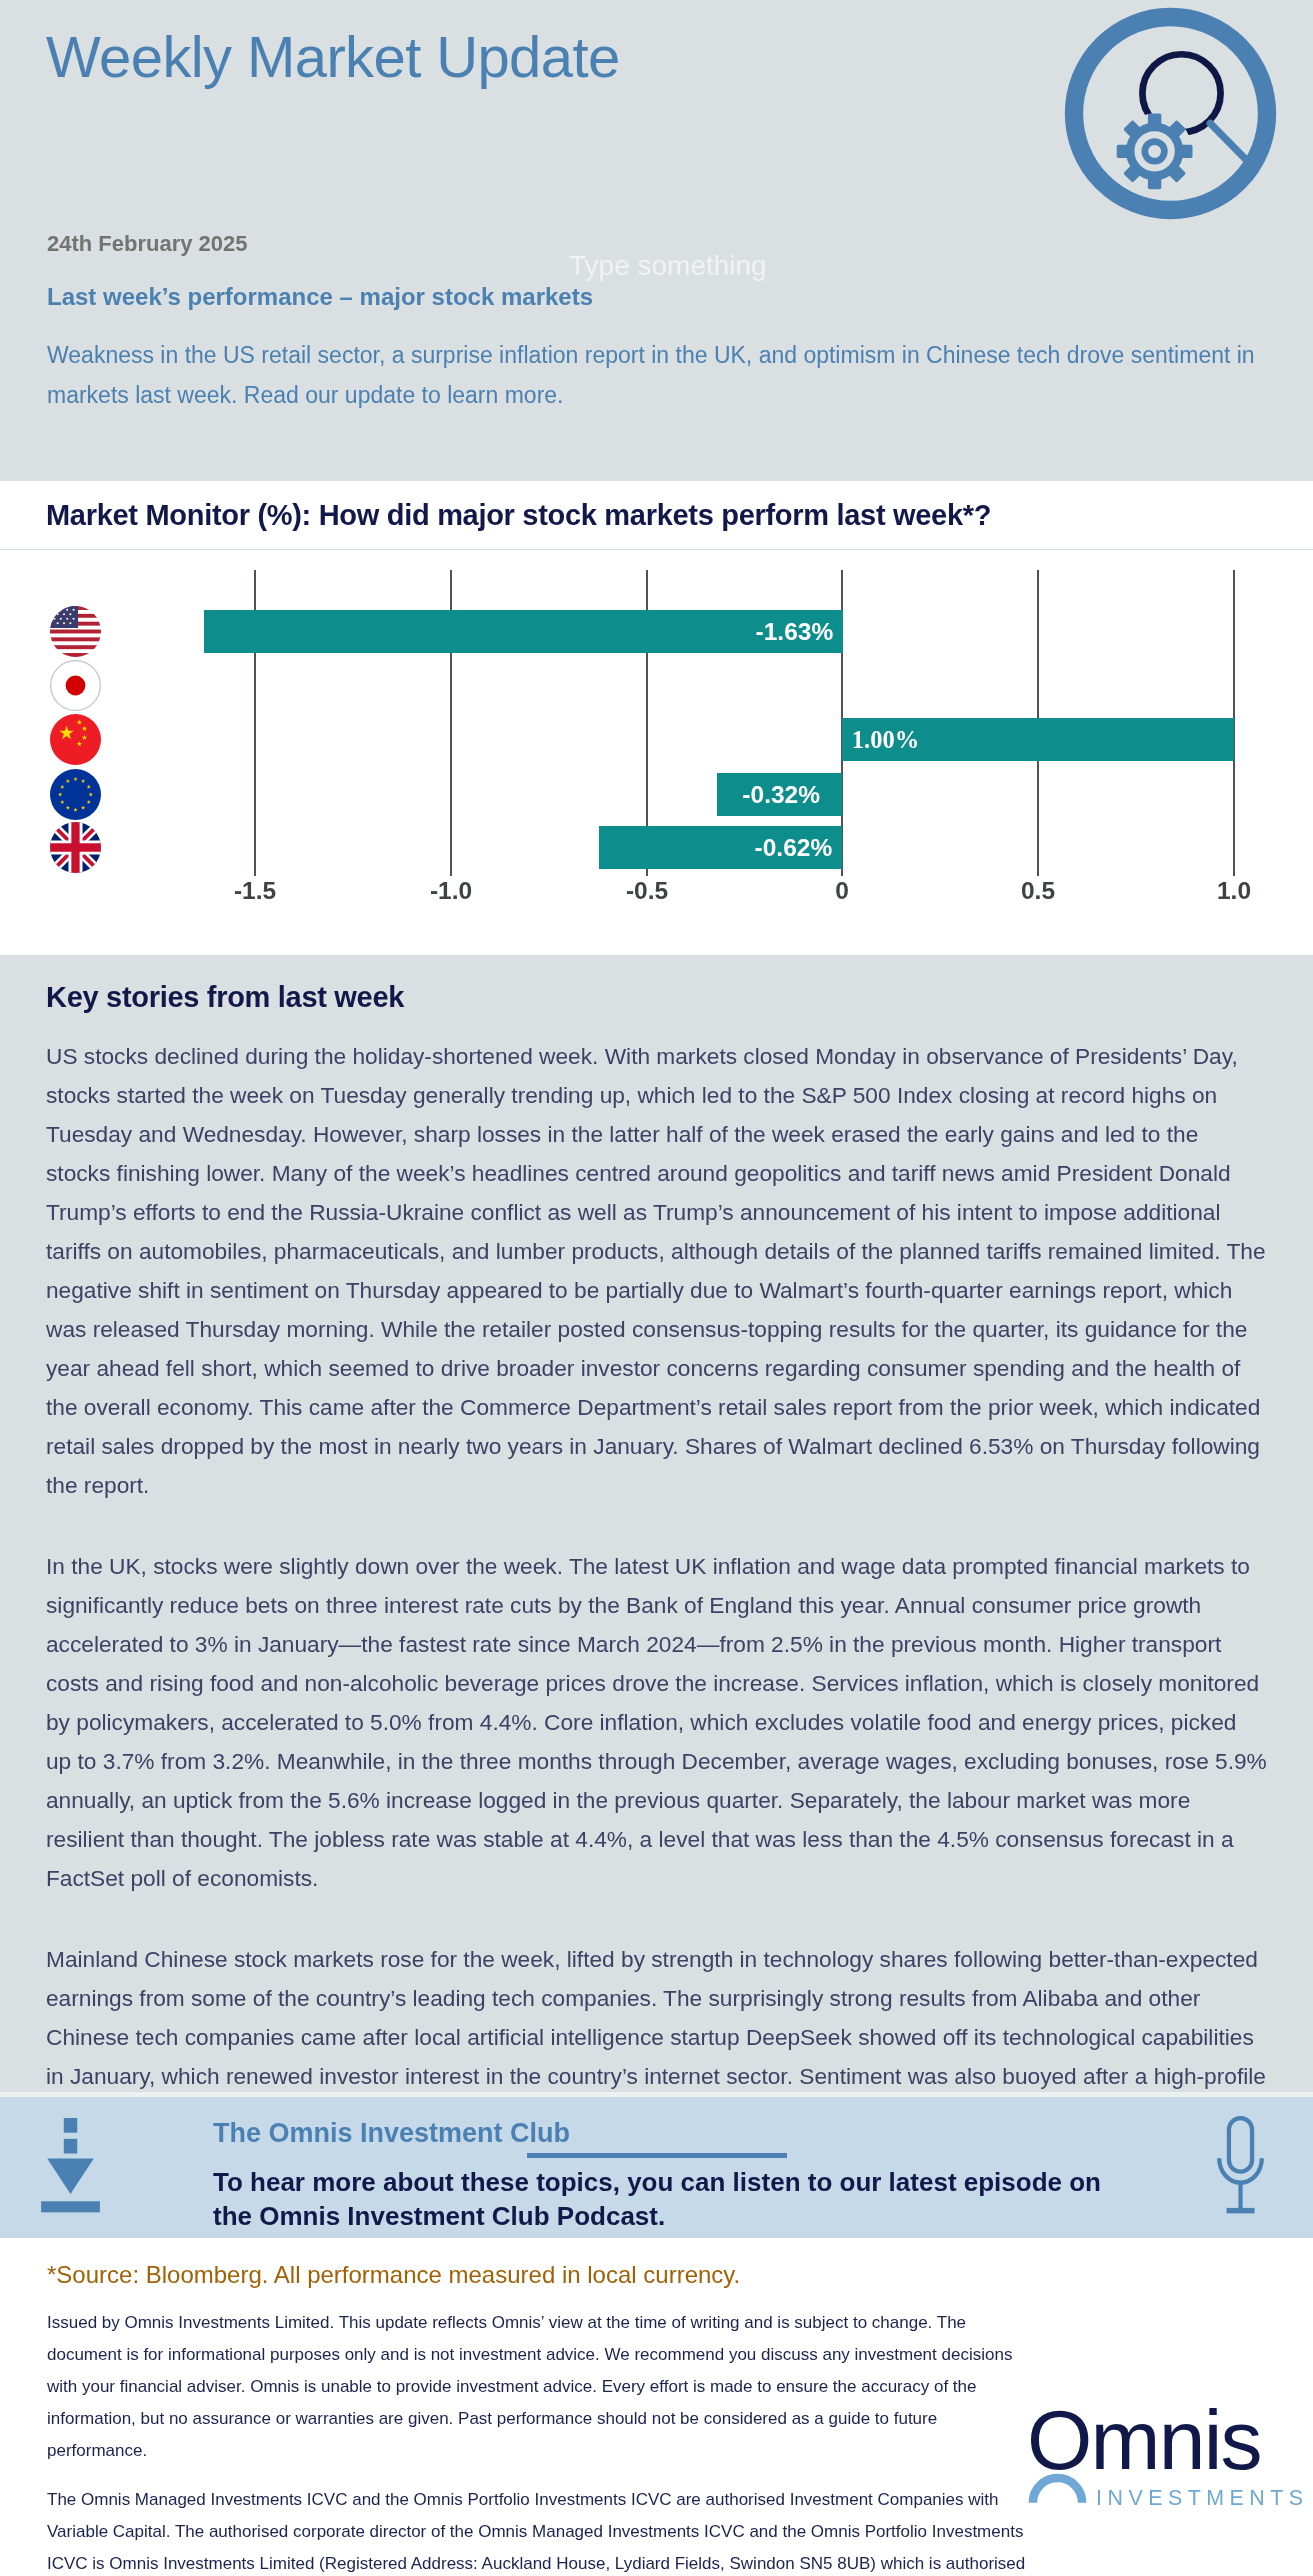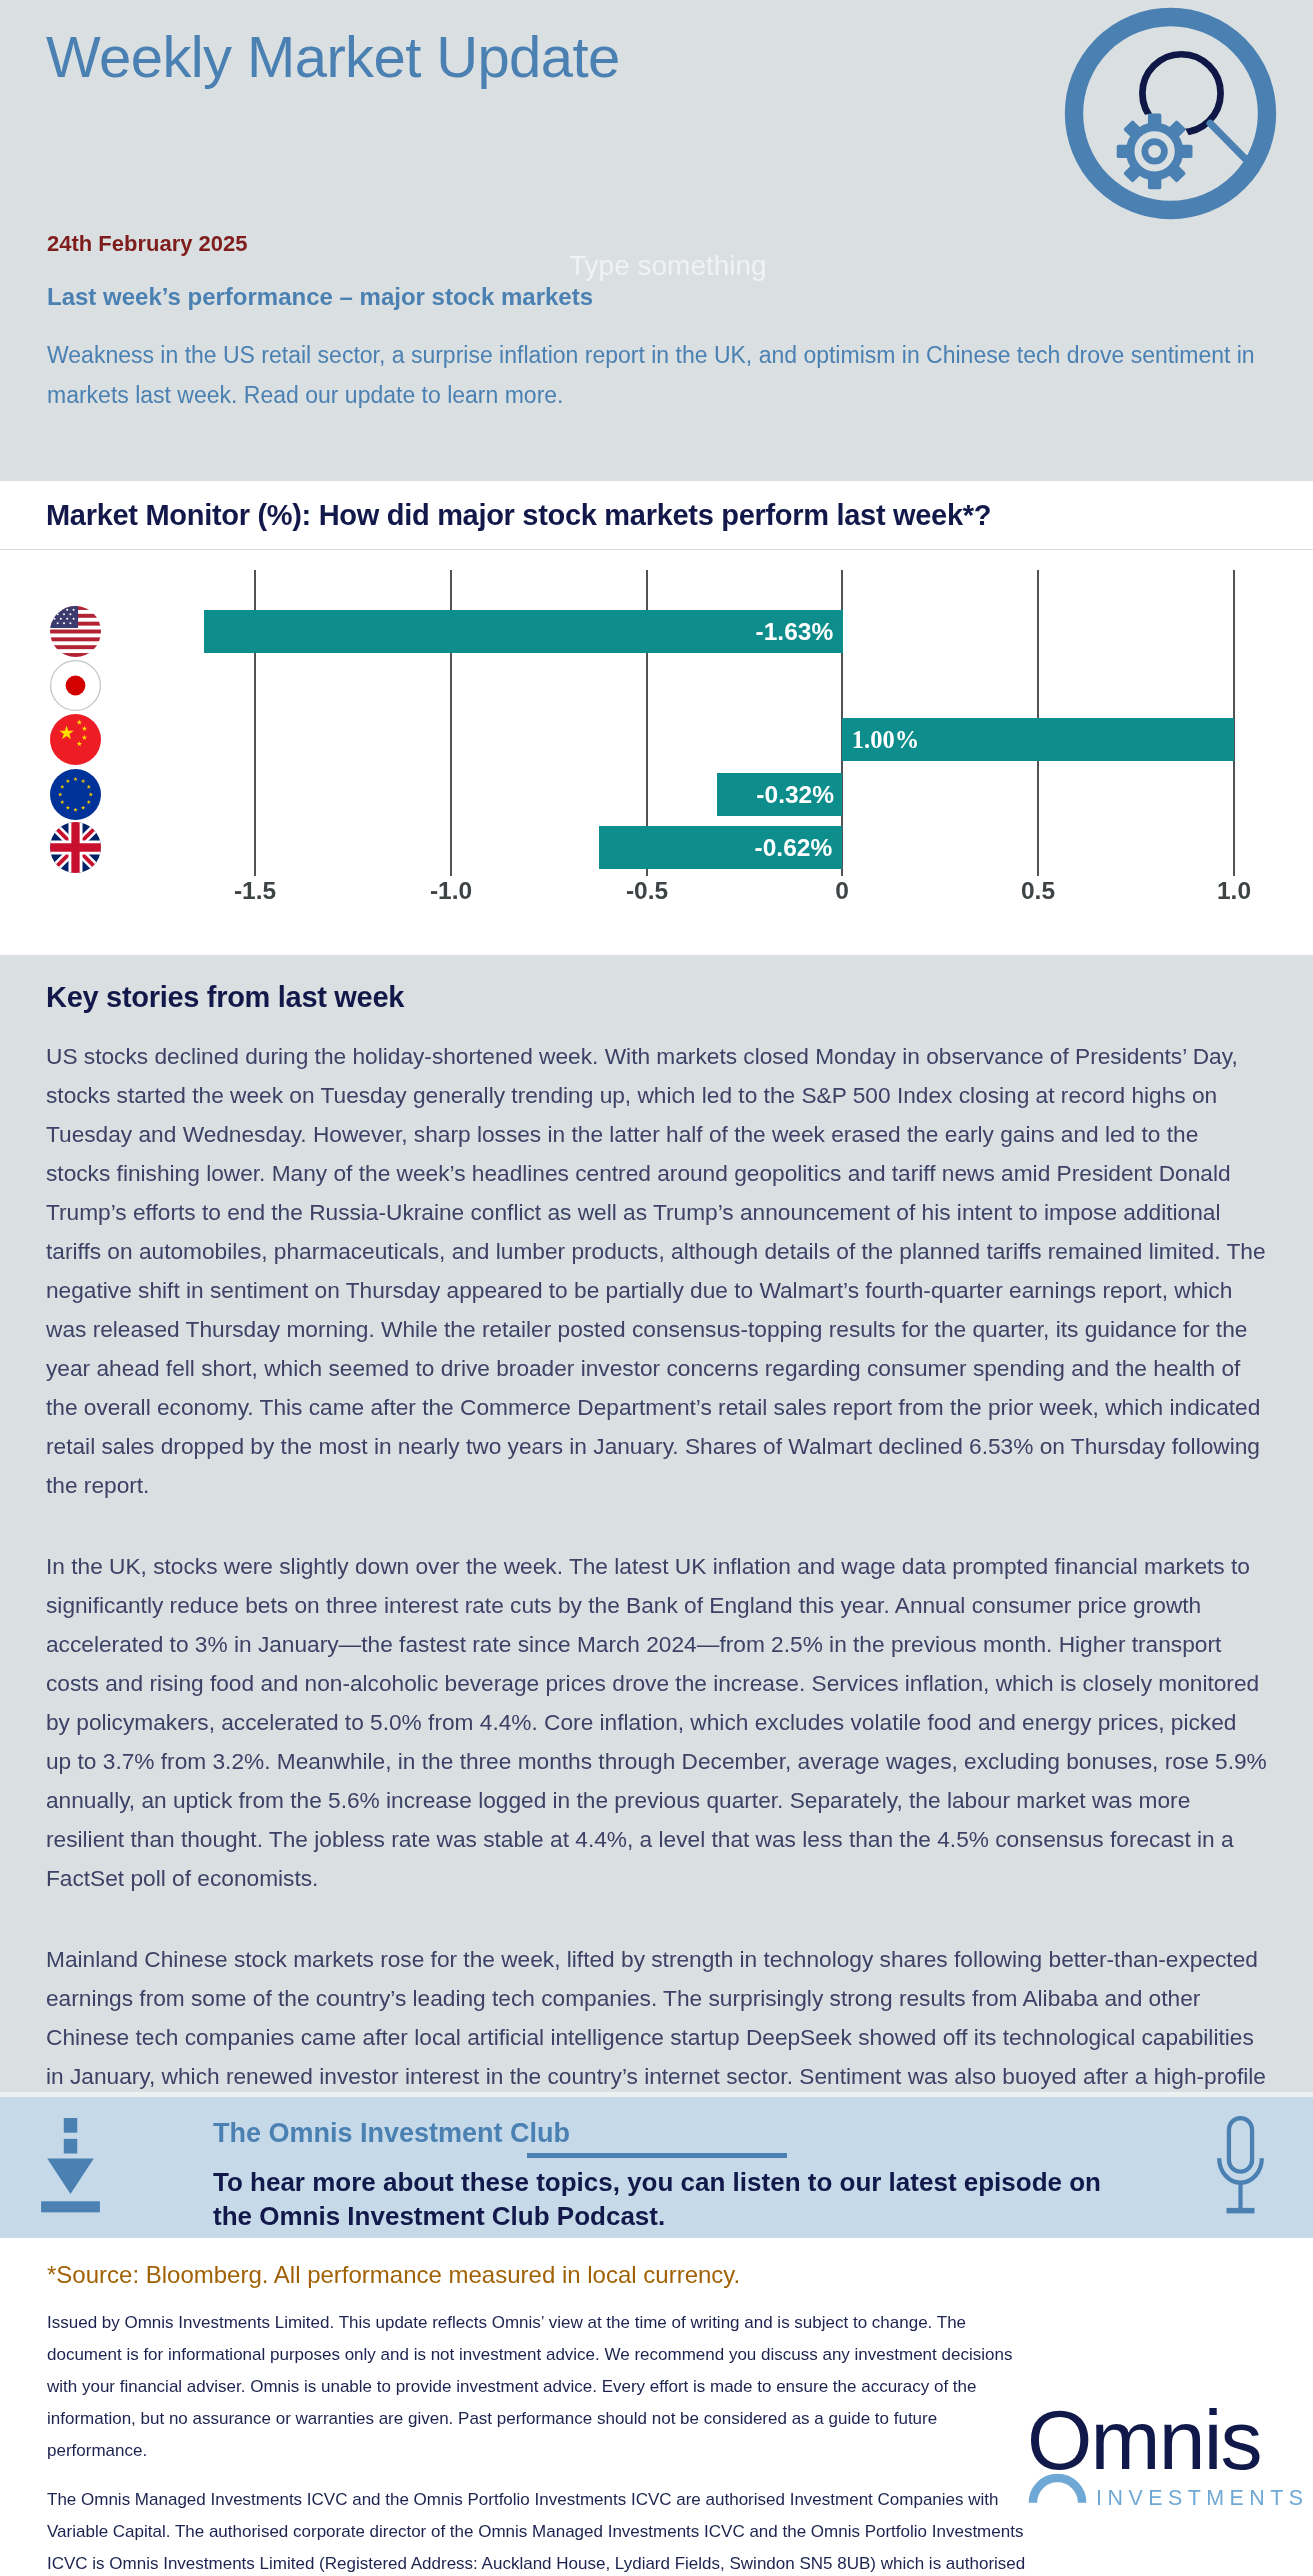--- a/index.html
+++ b/index.html
@@ -8,21 +8,21 @@
     font-family:"Liberation Sans","DejaVu Sans",sans-serif;
     background:#ffffff;
   }
   
   .header{position:relative;width:100%;height:481px;background:#dadfe1;}
   .header h1{
     margin:0;position:absolute;left:46px;top:17px;width:612px;
     font-size:58px;line-height:1.38;font-weight:400;letter-spacing:-0.6px;color:#4a80b2;
   }
   .brand-badge{position:absolute;right:36px;top:6.1px;width:215px;height:215px;}
-  .hdr-date{position:absolute;left:47px;top:231px;font-size:22px;font-weight:700;color:#7f1d1d;}
+  .hdr-date{position:absolute;left:47px;top:231px;font-size:22px;font-weight:700;color:#737373;}
   .watermark{position:absolute;left:569px;top:250px;font-size:28px;color:rgba(255,255,255,0.6);}
   .hdr-sub{position:absolute;left:47px;top:283px;font-size:24px;font-weight:700;color:#4a80b2;}
   .hdr-intro{position:absolute;left:47px;top:335px;width:1212px;
     font-size:23px;line-height:40px;font-weight:400;color:#4a80b2;}
   
   .chart-section{position:relative;width:100%;height:474px;background:#ffffff;}
   .chart-section h2{
     margin:0;padding:16px 0 0 46px;font-size:29px;line-height:36px;font-weight:700;
     letter-spacing:-0.3px;color:#12194a;
   }
@@ -218,21 +218,21 @@
             <use href="#star5" transform="translate(16,40) scale(0.30)"></use>
             <use href="#star5" transform="translate(19.2,28) scale(0.30)"></use>
             <use href="#star5" transform="translate(28,19.2) scale(0.30)"></use>
             <use href="#star5" transform="translate(40,16) scale(0.30)"></use>
             <use href="#star5" transform="translate(52,19.2) scale(0.30)"></use>
             <use href="#star5" transform="translate(60.8,28) scale(0.30)"></use>
           </g>
         </svg>
       </span>
       <div class="bar" style="background: rgb(14, 141, 141); left: 717px; width: 125px;">
-        <span class="bar-label" style="right: 8px;">-0.32%</span>
+        <span class="bar-label" style="right: 22px;">-0.32%</span>
       </div>
     </div>
 
     <div class="chart-row" style="top: 252px;">
       <span class="flag">
         <svg width="51" height="51" viewBox="0 0 80 80">
           <defs>
               <clipPath id="cUK">
                 <circle cx="40" cy="40" r="40"></circle>
               </clipPath>

